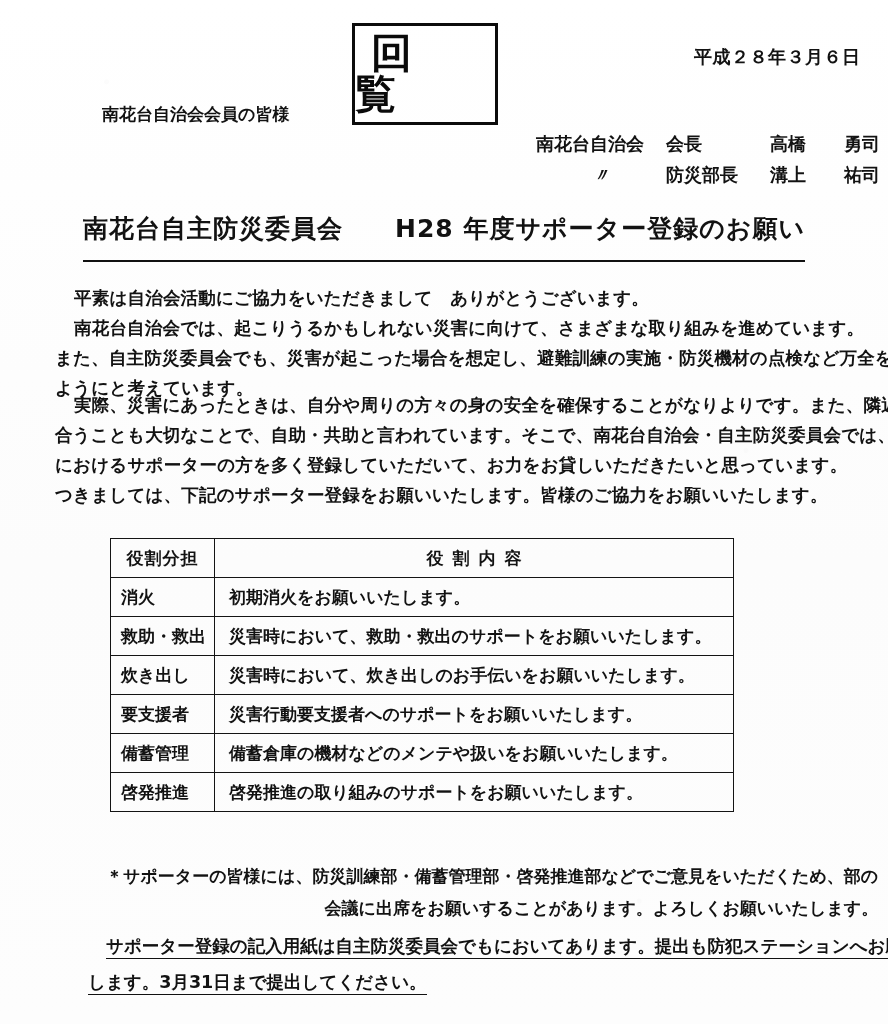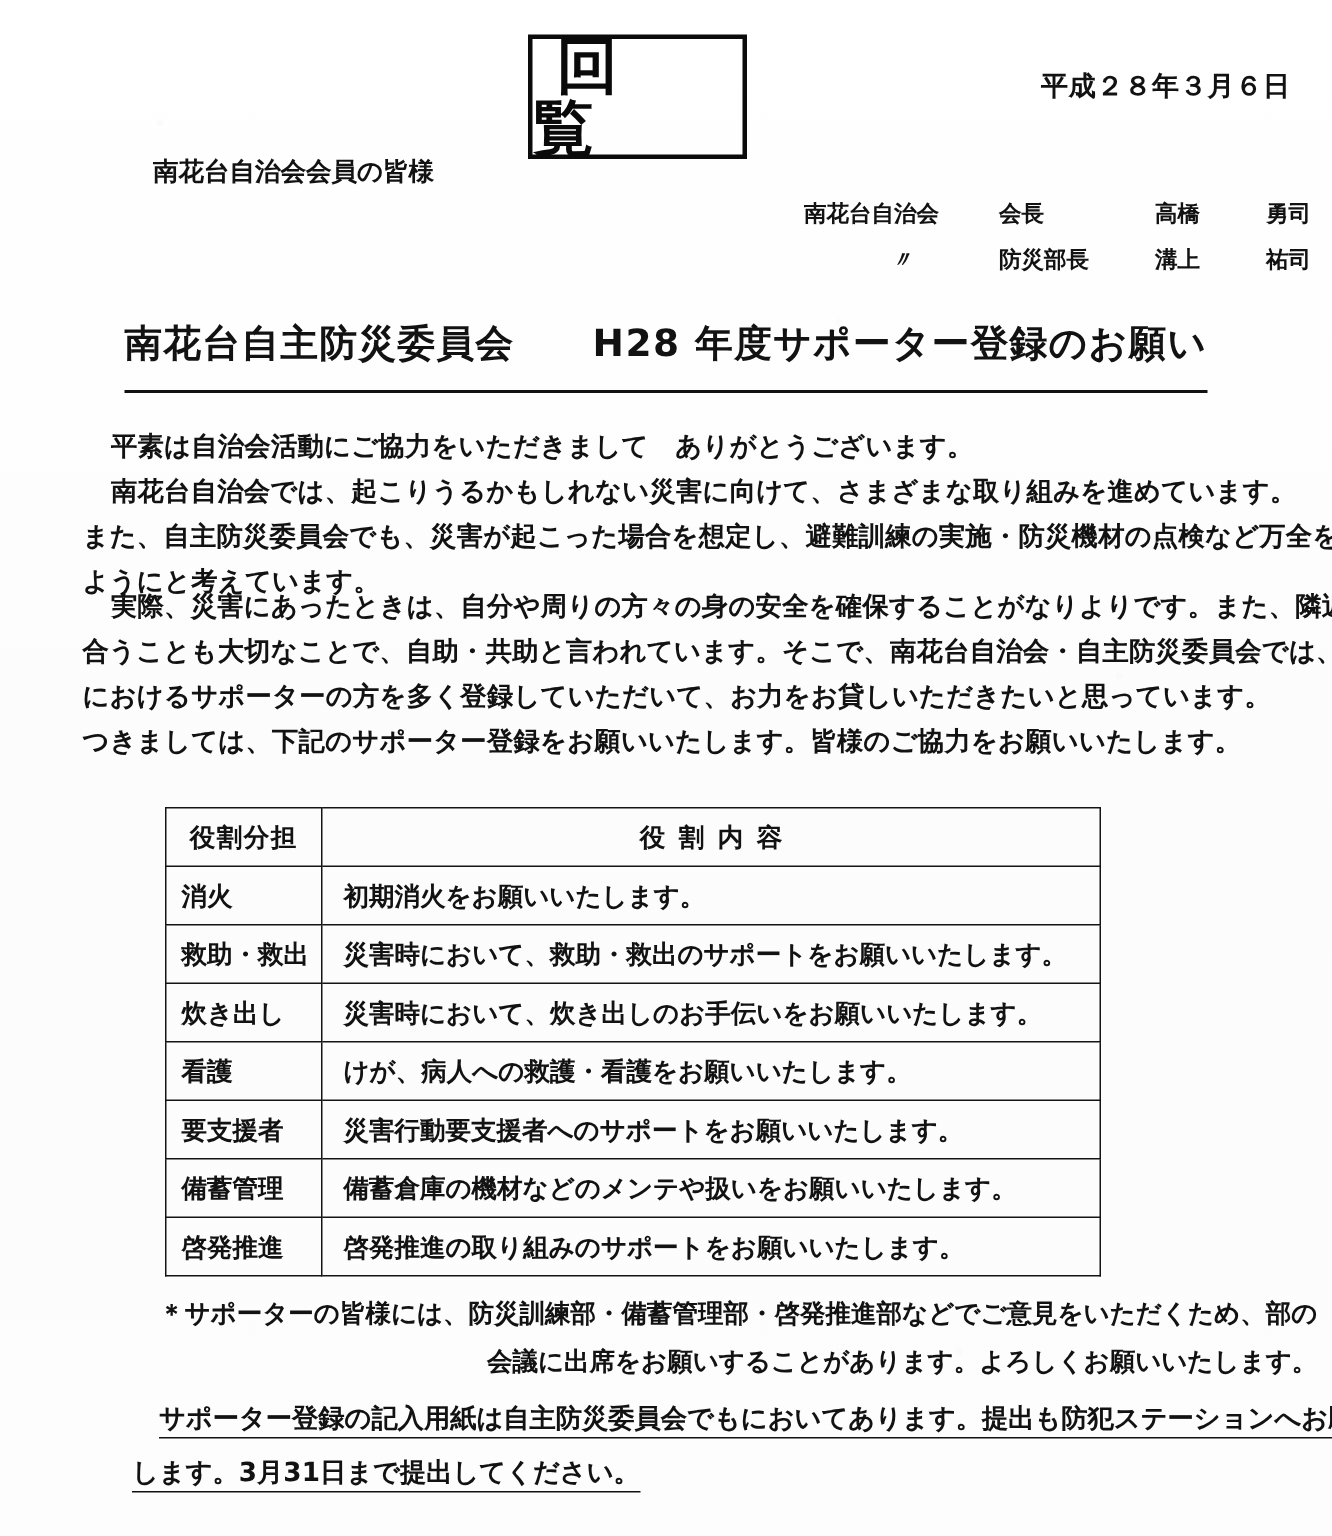--- a/index.html
+++ b/index.html
@@ -35,21 +35,21 @@
     z-index: 0;
   }
   .layer { position: relative; z-index: 1; }
 
   
   .kairan-box {
     position: absolute;
     left: 352px;
     top: 23px;
     width: 146px;
-    height: 83px;
+    height: 102px;
     border: 3px solid #0b0b0b;
     box-sizing: border-box;
     display: flex;
     align-items: center;
     justify-content: center;
   }
   .kairan-text {
     font-size: 41px;
     font-weight: bold;
     letter-spacing: 16px;
@@ -72,25 +72,24 @@
     top: 103px;
     font-size: 17px;
     font-weight: bold;
     white-space: nowrap;
     margin-left: 45px;
   }
   .sig-block {
     position: absolute;
     left: 536px;
     top: 128px;
-    font-size: 15px;
+    font-size: 18px;
     font-weight: bold;
     line-height: 31px;
     white-space: nowrap;
-    font-family: Liberation Mono, monospace;
   }
   .sig-row { display: block; }
   .sig-org { display: inline-block; width: 130px; }
   .sig-ditto { display: inline-block; width: 130px; text-align: center; font-style: italic; }
   .sig-title { display: inline-block; width: 104px; }
   .sig-family { display: inline-block; width: 74px; }
   .sig-given { display: inline-block; }
 
   
   .doc-title {
@@ -245,24 +244,20 @@
         </tr>
         <tr>
           <td>救助・救出</td>
           <td class="desc">災害時において、救助・救出のサポートをお願いいたします。</td>
         </tr>
         <tr>
           <td>炊き出し</td>
           <td class="desc">災害時において、炊き出しのお手伝いをお願いいたします。</td>
         </tr>
         <tr>
-          <td>看護</td>
-          <td class="desc">けが、病人への救護・看護をお願いいたします。</td>
-        </tr>
-        <tr>
           <td>要支援者</td>
           <td class="desc">災害行動要支援者へのサポートをお願いいたします。</td>
         </tr>
         <tr>
           <td>備蓄管理</td>
           <td class="desc">備蓄倉庫の機材などのメンテや扱いをお願いいたします。</td>
         </tr>
         <tr>
           <td>啓発推進</td>
           <td class="desc">啓発推進の取り組みのサポートをお願いいたします。</td>

